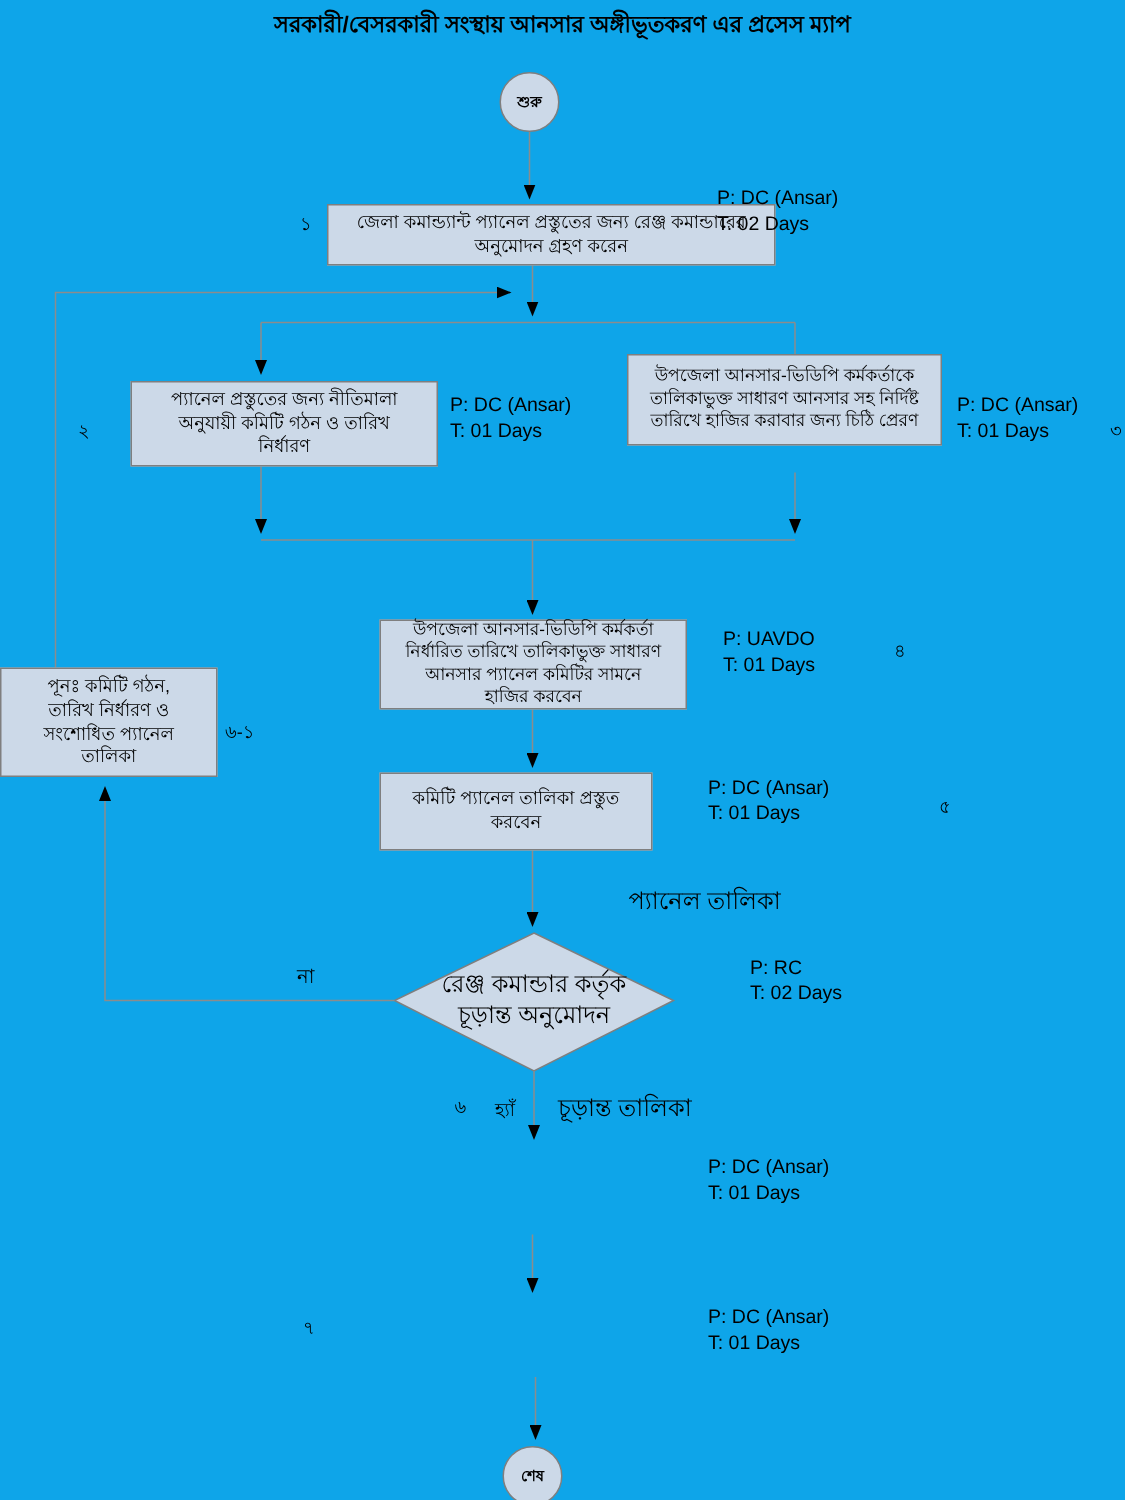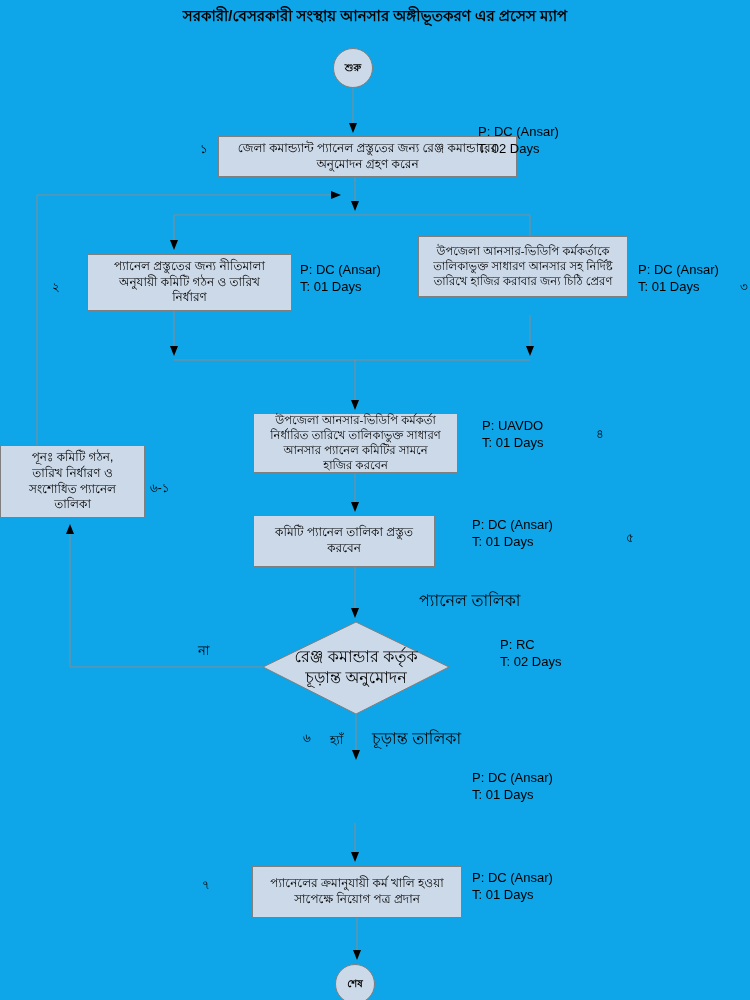--- a/index.html
+++ b/index.html
@@ -119,23 +119,20 @@
     <span>পূনঃ  কমিটি গঠন, তারিখ নির্ধারণ ও সংশোধিত প্যানেল তালিকা</span>
   </div>
 
   <div class="box" style="left:253px;top:515px;width:182px;height:52px;">
     <span>কমিটি প্যানেল তালিকা প্রস্তুত করবেন</span>
   </div>
 
   <div class="diamond-text">রেঞ্জ কমান্ডার কর্তৃক চূড়ান্ত অনুমোদন</div>
 
 
-  <div class="box" style="left:252px;top:866px;width:210px;height:52px;">
-    <span>প্যানেলের ক্রমানুযায়ী কর্ম খালি হওয়া সাপেক্ষে নিয়োগ পত্র প্রদান</span>
-  </div>
 
   <div class="pt" style="left:478px;top:124px;">
     <span>P: DC (Ansar)</span>
     <span>T: 02 Days</span>
   </div>
   <div class="pt" style="left:300px;top:262px;">
     <span>P: DC (Ansar)</span>
     <span>T: 01 Days</span>
   </div>
   <div class="pt" style="left:638px;top:262px;">

